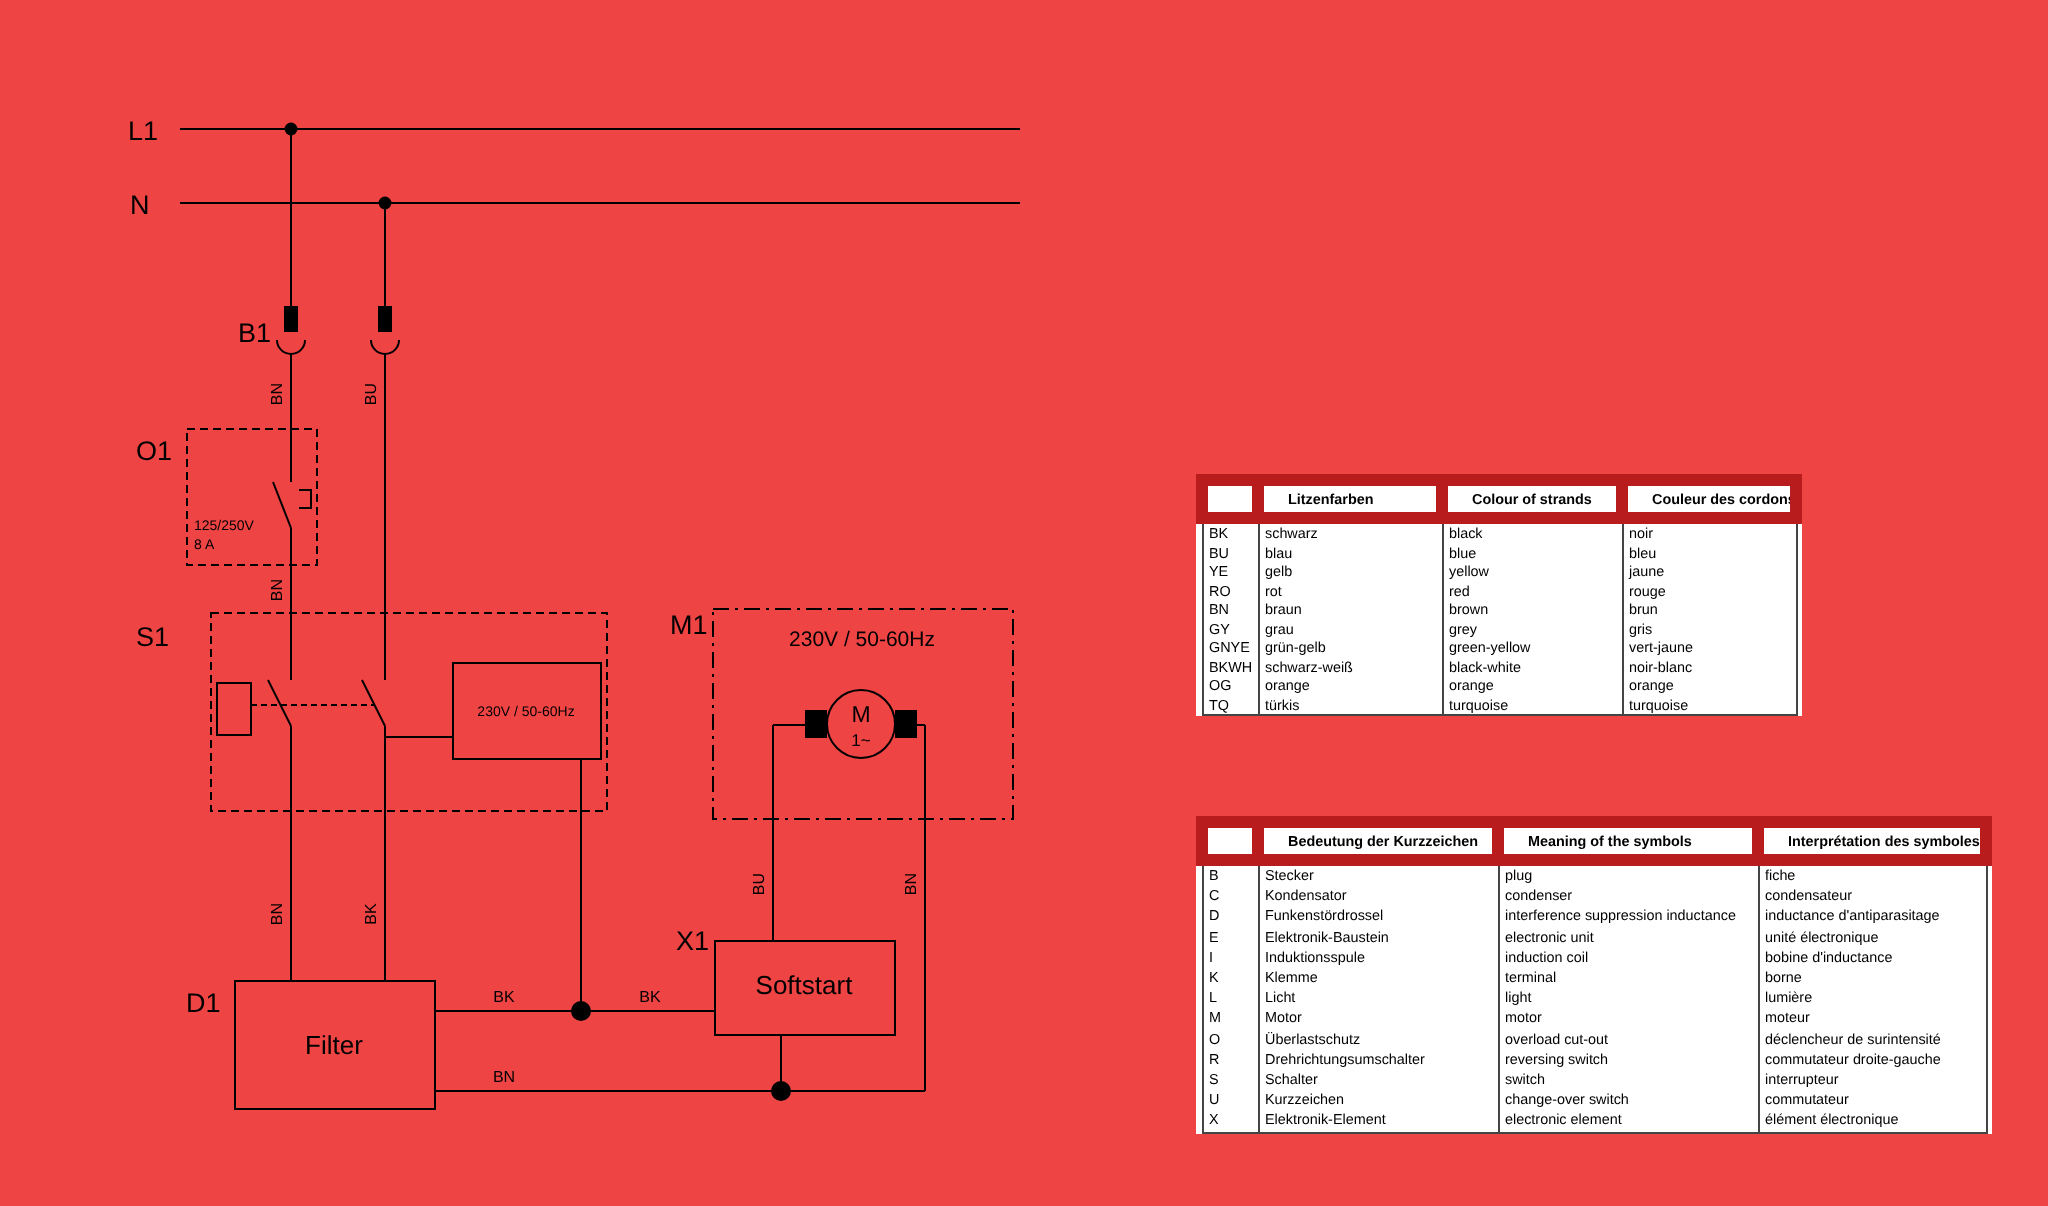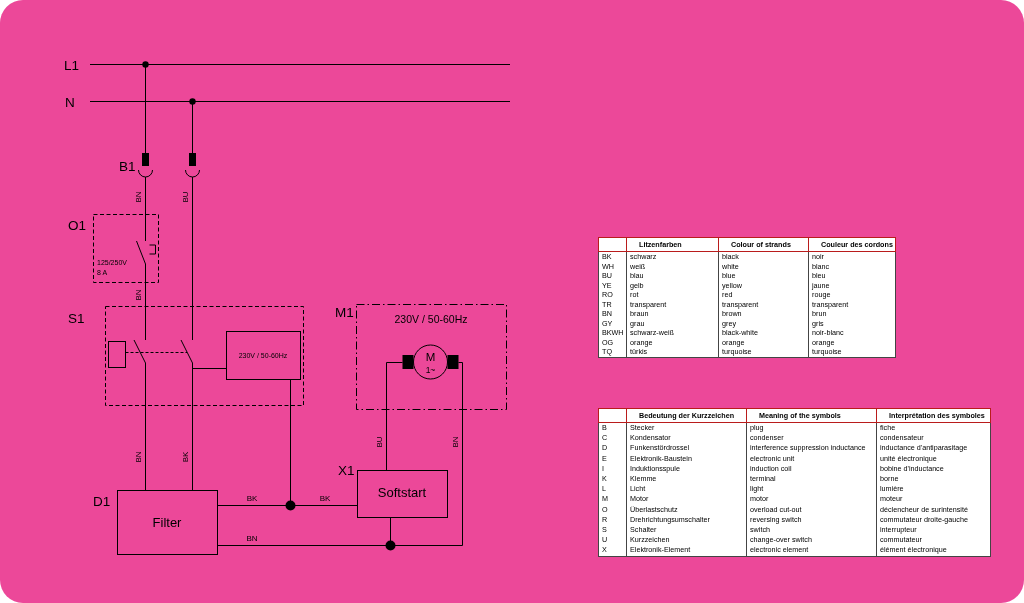--- a/index.html
+++ b/index.html
@@ -1,33 +1,33 @@
 <!DOCTYPE html>
 <html><head>
 <meta charset="utf-8">
 <style>
   html,body{margin:0;padding:0;background:#fff;}
-  #screen{position:relative;width:1024px;height:603px;background:#ec4899;
-          font-family:"Liberation Sans",sans-serif;overflow:hidden;color:#000;border-radius:23px;}
+  #screen{position:relative;width:1024px;height:603px;background:#ef4444;
+          font-family:"Liberation Sans",sans-serif;overflow:hidden;color:#000;}
   #circuit{position:absolute;left:0;top:0;}
   svg text{fill:#000;font-family:"Liberation Sans",sans-serif;}
   .t-ref{font-size:13.5px;}
   .t-wire{font-size:8px;}
   .t-box{font-size:13px;}
   .t-rating{font-size:10.5px;}
   .t-small{font-size:7px;}
   .t-motor{font-size:11.5px;}
   .t-phase{font-size:8.5px;}
 
   table.legend{position:absolute;border-collapse:collapse;table-layout:fixed;
                background:#fff;border:1px solid #444;}
   table.legend th,table.legend td{border-left:1px solid #444;border-right:1px solid #444;
                padding:0 3px;text-align:left;white-space:nowrap;overflow:hidden;
                font-size:7.2px;color:#000;}
-  table.legend thead th{border:1px solid #b91c1c;font-weight:bold;height:13px;padding-left:12px;}
+  table.legend thead th{border:6px solid #b91c1c;font-weight:bold;height:13px;padding-left:12px;}
   table.legend td{font-weight:normal;}
   #color-table{left:598px;top:237px;width:297px;}
   #color-table td{height:9.5px;line-height:9.5px;}
   #symbol-table{left:598px;top:408px;width:392px;}
   #symbol-table td{height:10.2px;line-height:10.2px;}
 </style>
 </head>
 <body>
 
 <div id="screen">
@@ -142,60 +142,54 @@
         </tr>
       </thead>
     <tbody>
         <tr>
           <td>BK</td>
           <td>schwarz</td>
           <td>black</td>
           <td>noir</td>
         </tr>
         <tr>
-          <td>WH</td>
-          <td>weiß</td>
-          <td>white</td>
-          <td>blanc</td>
-        </tr>
-        <tr>
           <td>BU</td>
           <td>blau</td>
           <td>blue</td>
           <td>bleu</td>
         </tr>
         <tr>
           <td>YE</td>
           <td>gelb</td>
           <td>yellow</td>
           <td>jaune</td>
         </tr>
         <tr>
           <td>RO</td>
           <td>rot</td>
           <td>red</td>
           <td>rouge</td>
         </tr>
         <tr>
-          <td>TR</td>
-          <td>transparent</td>
-          <td>transparent</td>
-          <td>transparent</td>
-        </tr>
-        <tr>
           <td>BN</td>
           <td>braun</td>
           <td>brown</td>
           <td>brun</td>
         </tr>
         <tr>
           <td>GY</td>
           <td>grau</td>
           <td>grey</td>
           <td>gris</td>
+        </tr>
+        <tr>
+          <td>GNYE</td>
+          <td>grün-gelb</td>
+          <td>green-yellow</td>
+          <td>vert-jaune</td>
         </tr>
         <tr>
           <td>BKWH</td>
           <td>schwarz-weiß</td>
           <td>black-white</td>
           <td>noir-blanc</td>
         </tr>
         <tr>
           <td>OG</td>
           <td>orange</td>

